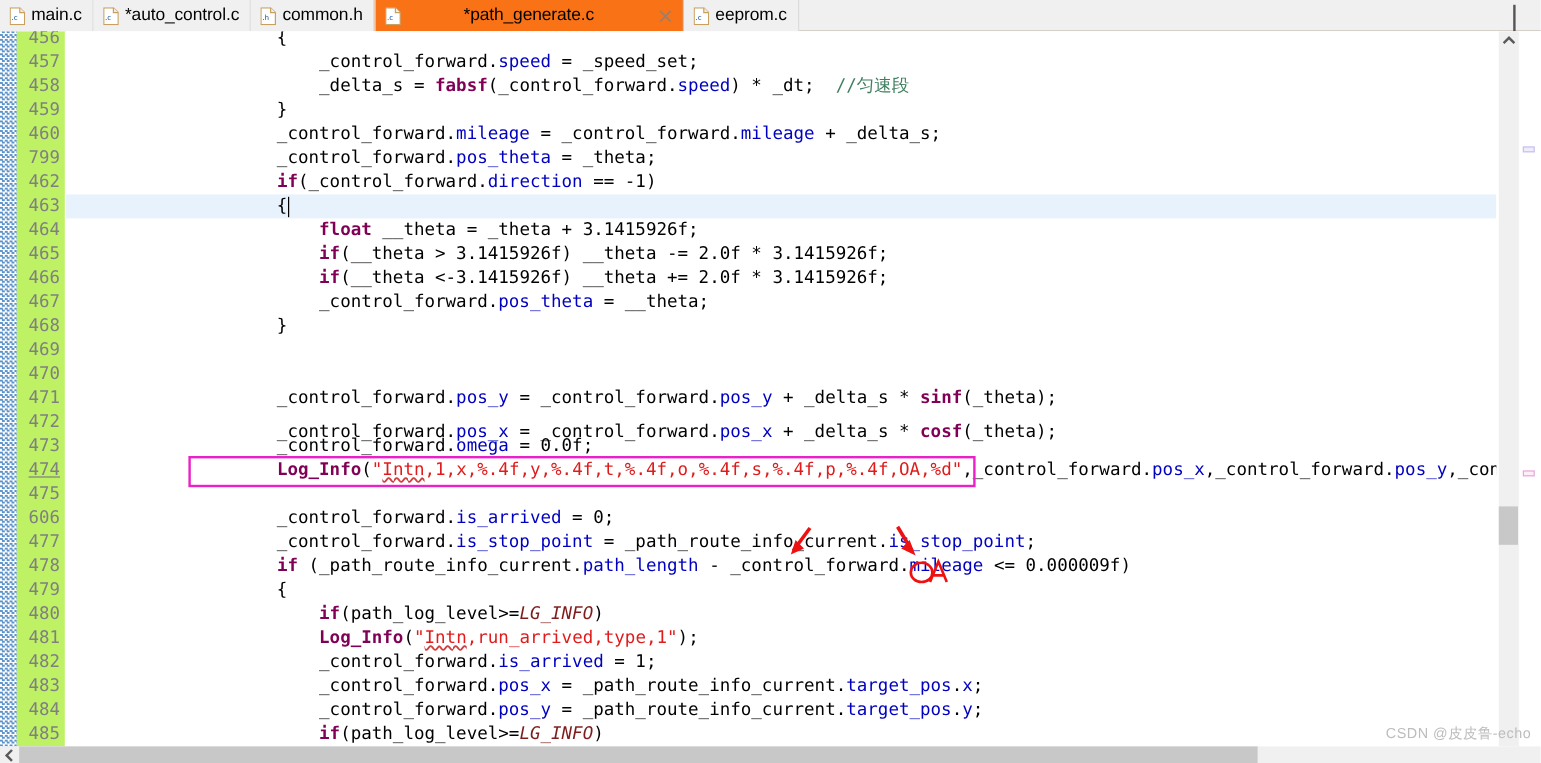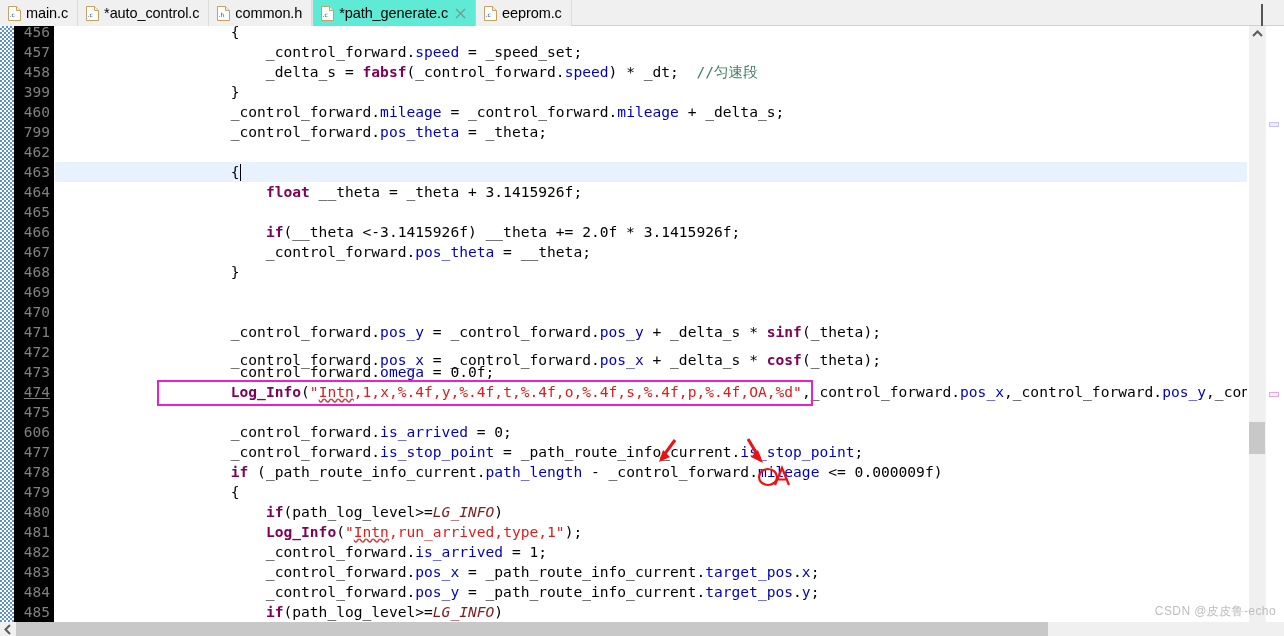--- a/index.html
+++ b/index.html
@@ -30,23 +30,24 @@
     font-size: 14.5px;
     color: #000;
     background: #f0f0f0;
     border-right: 1px solid #dcdcdc;
     white-space: nowrap;
     position: relative;
     height: 26px;
     box-sizing: border-box;
   }
   .tab.active {
-    background: #5eead4;
+    background: #f97316;
     border-right: 1px solid #c8c8c8;
     border-left: 1px solid #e4e4e4;
+    gap: 47px;
   }
   .tab-icon {
     width: 13px; height: 15px;
     margin-right: 5px;
     position: relative;
     flex: 0 0 auto;
   }
   .tab-icon svg { display: block; }
   .tab-label { letter-spacing: -0.1px; }
   .tab-close {
@@ -85,21 +86,21 @@
     width: 14px; height: 596px;
     background-image:
       repeating-conic-gradient(#3f7fbf 0% 25%, #ffffff 0% 50%);
     background-size: 4px 4px;
     opacity: .85;
   }
   
   #gutter {
     position: absolute; left: 14px; top: 0;
     width: 40px; height: 596px;
-    background: #000000;
+    background: #bef264;
     border-right: 1px solid #ffffff;
   }
   .lnum {
     position: absolute; right: 4px;
     width: 40px;
     text-align: right;
     font-family: "DejaVu Sans Mono", monospace;
     font-size: 14.5px;
     color: #808080;
     height: 20px; line-height: 20px;
@@ -279,21 +280,21 @@
   </div>
 </div>
 
 <div id="editor">
 
   <div id="changebar"></div>
   <div id="gutter">
       <div class="lnum" style="top: -4px;">456</div>
       <div class="lnum" style="top: 16px;">457</div>
       <div class="lnum" style="top: 36px;">458</div>
-      <div class="lnum" style="top: 56px;">399</div>
+      <div class="lnum" style="top: 56px;">459</div>
       <div class="lnum" style="top: 76px;">460</div>
       <div class="lnum" style="top: 96px;">799</div>
       <div class="lnum" style="top: 116px;">462</div>
       <div class="lnum" style="top: 136px;">463</div>
       <div class="lnum" style="top: 156px; padding-left: 35px;">464</div>
       <div class="lnum" style="top: 176px;">465</div>
       <div class="lnum" style="top: 196px;">466</div>
       <div class="lnum" style="top: 216px;">467</div>
       <div class="lnum" style="top: 236px;">468</div>
       <div class="lnum" style="top: 256px;">469</div>
@@ -315,22 +316,24 @@
       <div class="lnum" style="top: 576px;">485</div>
       <div class="lnum" style="top: 596px;">486</div>
     </div>
   <div id="codearea">
       <div class="line" style="top: -4px;">                    {</div>
       <div class="line" style="top: 16px;">                        _control_forward.<span class="mem">speed</span> = _speed_set;</div>
       <div class="line" style="top: 36px;">                        _delta_s = <span class="fn">fabsf</span>(_control_forward.<span class="mem">speed</span>) * _dt;  <span class="cmt">//匀速段</span></div>
       <div class="line" style="top: 56px;">                    }</div>
       <div class="line" style="top: 76px;">                    _control_forward.<span class="mem">mileage</span> = _control_forward.<span class="mem">mileage</span> + _delta_s;</div>
       <div class="line" style="top: 96px;">                    _control_forward.<span class="mem">pos_theta</span> = _theta;</div>
+      <div class="line" style="top: 116px;">                    <span class="kw">if</span>(_control_forward.<span class="mem">direction</span> == -1)</div>
       <div class="line current" style="top: 136px; width: 1192px; margin-left: 0px;">                    {</div>
       <div class="line" style="top: 156px;">                        <span class="kw">float</span> __theta = _theta + 3.1415926f;</div>
+      <div class="line" style="top: 176px;">                        <span class="kw">if</span>(__theta &gt; 3.1415926f) __theta -= 2.0f * 3.1415926f;</div>
       <div class="line" style="top: 196px;">                        <span class="kw">if</span>(__theta &lt;-3.1415926f) __theta += 2.0f * 3.1415926f;</div>
       <div class="line" style="top: 216px;">                        _control_forward.<span class="mem">pos_theta</span> = __theta;</div>
       <div class="line" style="top: 236px;">                    }</div>
       <div class="line" style="top: 256px;">&nbsp;</div>
       <div class="line" style="top: 276px; margin-top: 48px;">                    _control_forward.<span class="mem">pos_x</span> = _control_forward.<span class="mem">pos_x</span> + _delta_s * <span class="fn">cosf</span>(_theta);</div>
       <div class="line" style="top: 296px;">                    _control_forward.<span class="mem">pos_y</span> = _control_forward.<span class="mem">pos_y</span> + _delta_s * <span class="fn">sinf</span>(_theta);</div>
       <div class="line" style="top: 316px;">&nbsp;</div>
       <div class="line" style="top: 336px;">                    _control_forward.<span class="mem">omega</span> = 0.0f;</div>
       <div class="line" style="top: 356px;">                    <span class="fn">Log_Info</span>(<span class="str">"<span class="spell">Intn</span>,1,x,%.4f,y,%.4f,t,%.4f,o,%.4f,s,%.4f,p,%.4f,OA,%d"</span>,_control_forward.<span class="mem">pos_x</span>,_control_forward.<span class="mem">pos_y</span>,_contr</div>
       <div class="line" style="top: 376px;">&nbsp;</div>

